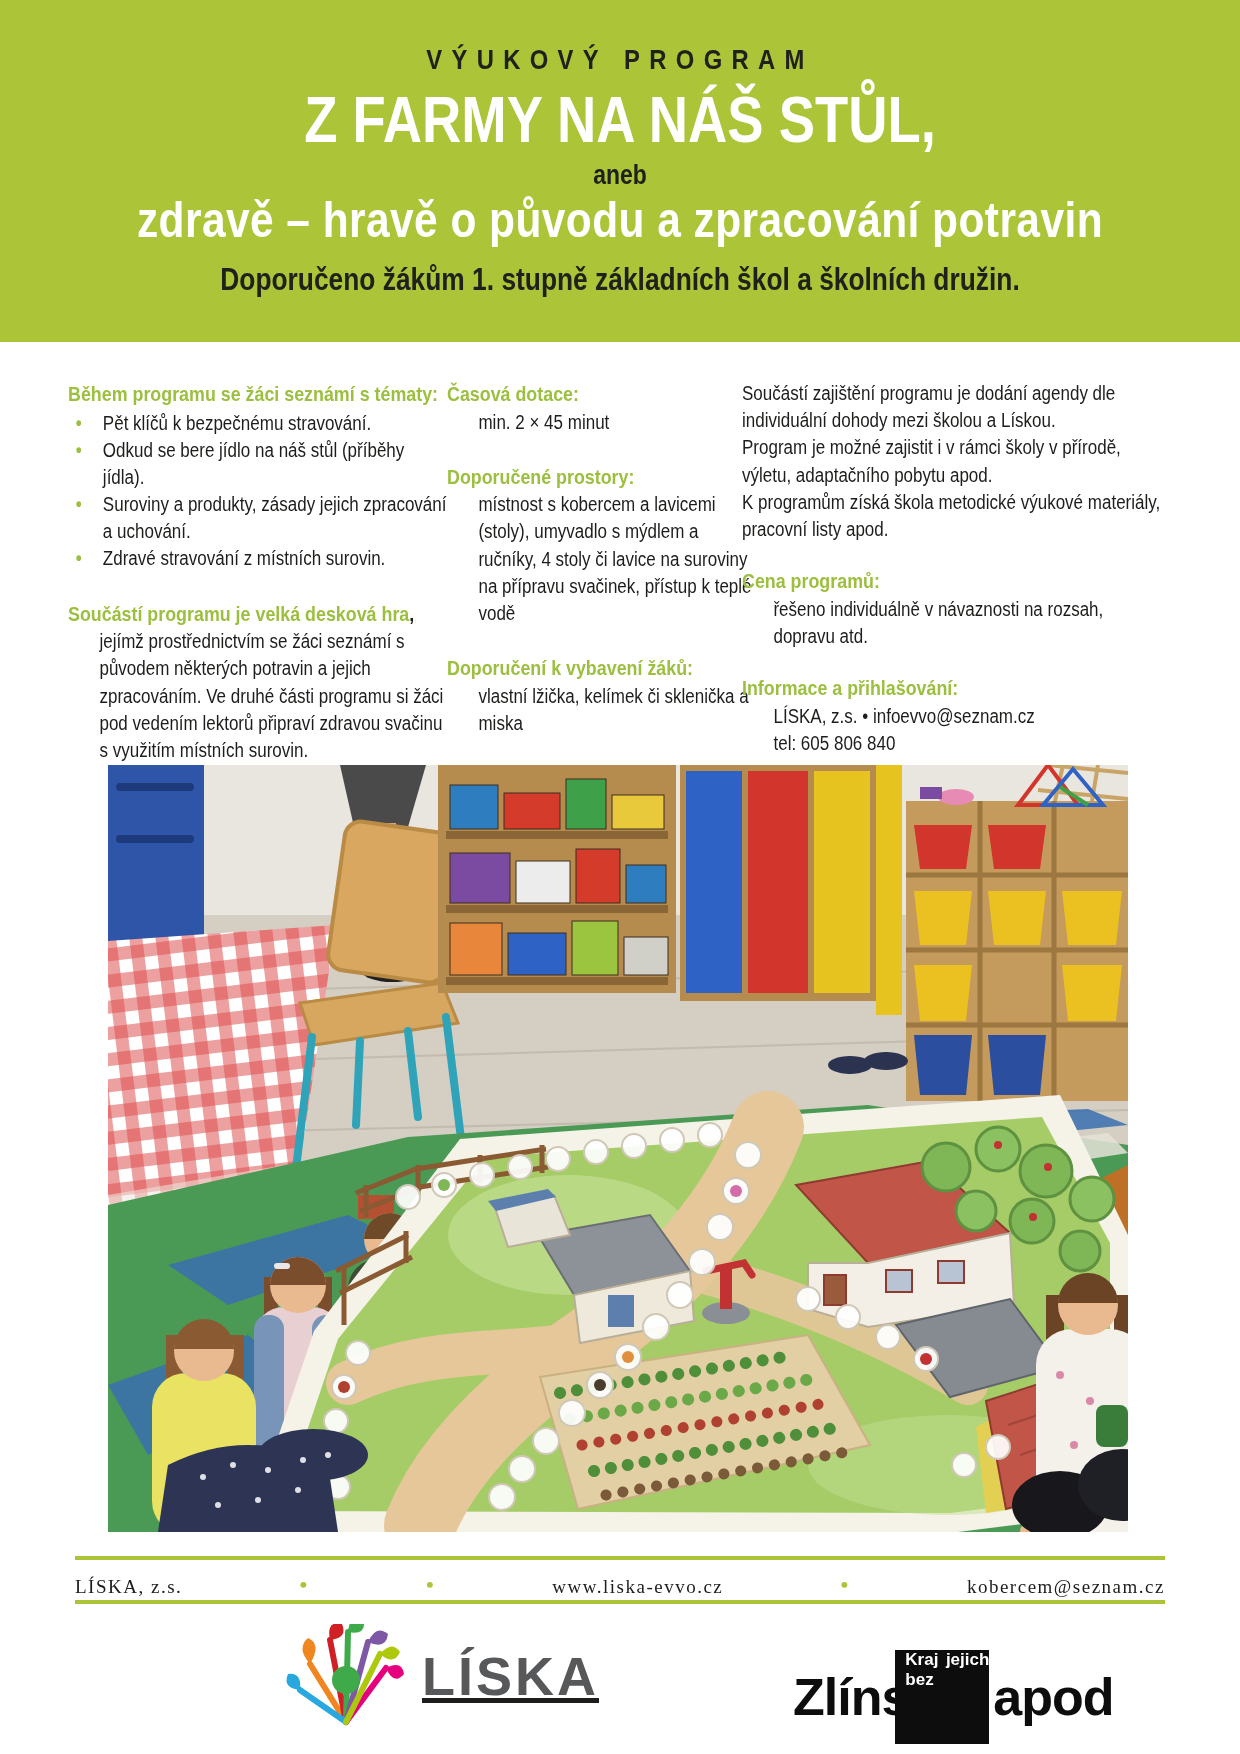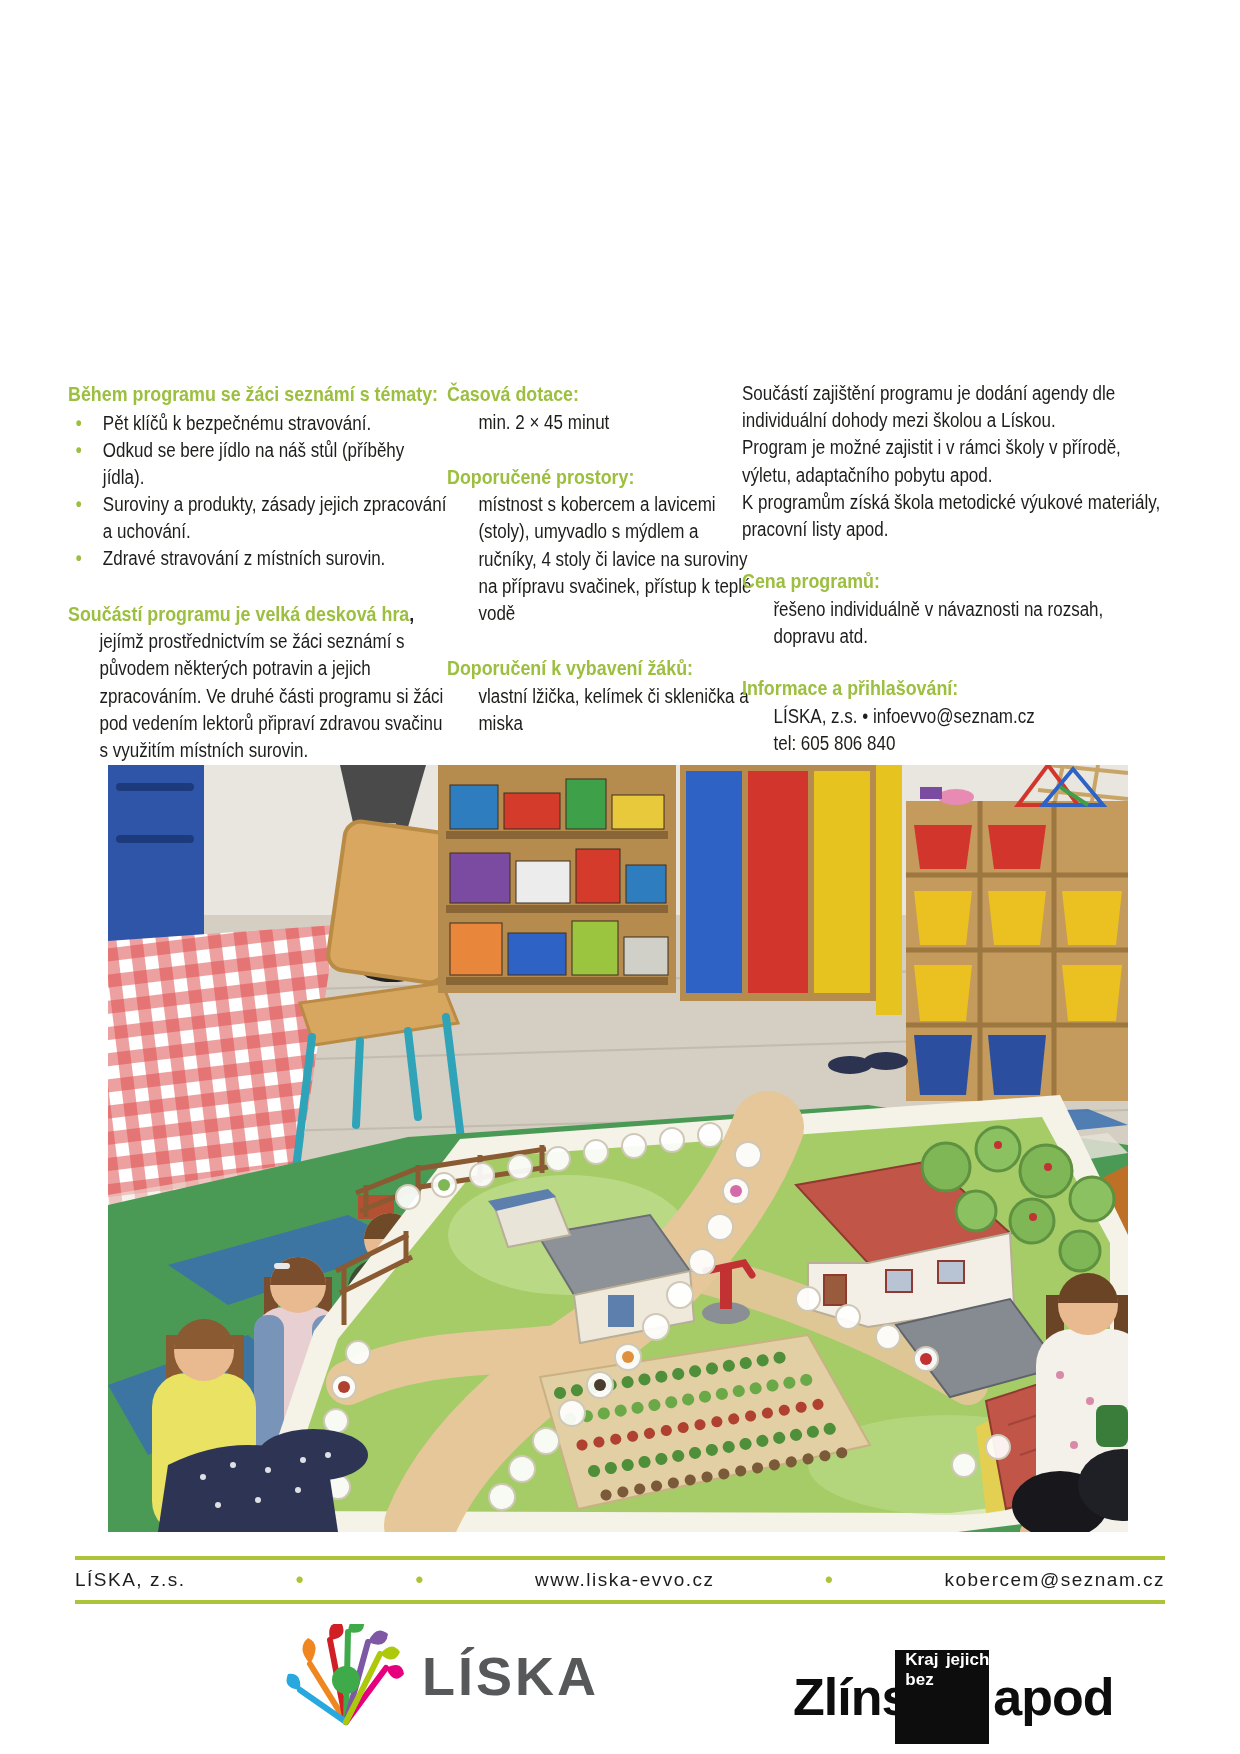--- a/index.html
+++ b/index.html
@@ -26,36 +26,43 @@
   ul.bullets .dot{position:absolute;left:9px;top:0;color:#9cbf3f;font-weight:700;}
   .vgap{height:27px;}
   .sgap{height:24px;}
   p.flow{margin:0;}
   
   .photo{position:absolute;left:108px;top:765px;width:1020px;height:767px;overflow:hidden;background:#cfc8bd;}
   
   .rule{position:absolute;left:75px;width:1090px;height:4px;background:#abc438;}
   .rule.r1{top:1556px;} .rule.r2{top:1600px;}
   .address{position:absolute;left:75px;top:1562px;width:1090px;height:36px;display:flex;
-           justify-content:space-between;align-items:center;white-space:nowrap;
-           font-family:Liberation Sans, sans-serif;font-size:19px;letter-spacing:1.5px;color:#1d1d1b;}
+           justify-content:space-between;align-items:flex-end;white-space:nowrap;
+           font-family:Liberation Serif, serif;font-size:19px;letter-spacing:1.5px;color:#1d1d1b;}
   .address .sep{color:#abc438;font-weight:700;font-size:22px;}
-  .liska-logo{position:absolute;left:286px;top:1624px;display:flex;align-items:center;gap:16px;}
+  .liska-logo{position:absolute;left:286px;top:1624px;display:flex;align-items:center;gap:16px;text-decoration:underline;}
   .liska-text{font-size:54px;font-weight:700;color:#57585a;letter-spacing:3px;}
   .zlin-logo{position:absolute;left:793px;top:1650px;display:flex;align-items:center;
              font-weight:800;color:#0d0d0d;font-size:52px;letter-spacing:-1px;}
   .zlin-box{width:94px;height:94px;background:#0d0d0d;color:#ffffff;margin:0 4px 0 -14px;
             display:flex;flex-direction:row;justify-content:center;padding-left:10px;box-sizing:border-box;}
   .zlin-box span{font-size:17px;font-weight:700;letter-spacing:0;line-height:1.15;}
 </style>
 </head>
 <body>
 
 <div class="page">
 
+  <div class="header">
+    <div class="kicker cond">VÝUKOVÝ PROGRAM</div>
+    <div class="title cond">Z FARMY NA NÁŠ STŮL,</div>
+    <div class="aneb cond">aneb</div>
+    <div class="subtitle cond">zdravě – hravě o původu a zpracování potravin</div>
+    <div class="audience cond">Doporučeno žákům 1. stupně základních škol a školních družin.</div>
+  </div>
 
   <div class="col col1">
     <p class="ghead">Během programu se žáci seznámí s tématy:</p>
     <ul class="bullets">
       <li><span class="dot">•</span><span>Pět klíčů k bezpečnému stravování.</span></li>
       <li><span class="dot">•</span><span>Odkud se bere jídlo na náš stůl (příběhy jídla).</span></li>
       <li><span class="dot">•</span><span>Suroviny a produkty, zásady jejich zpracování a uchování.</span></li>
       <li><span class="dot">•</span><span>Zdravé stravování z místních surovin.</span></li>
     </ul>
     <div class="vgap"></div>

